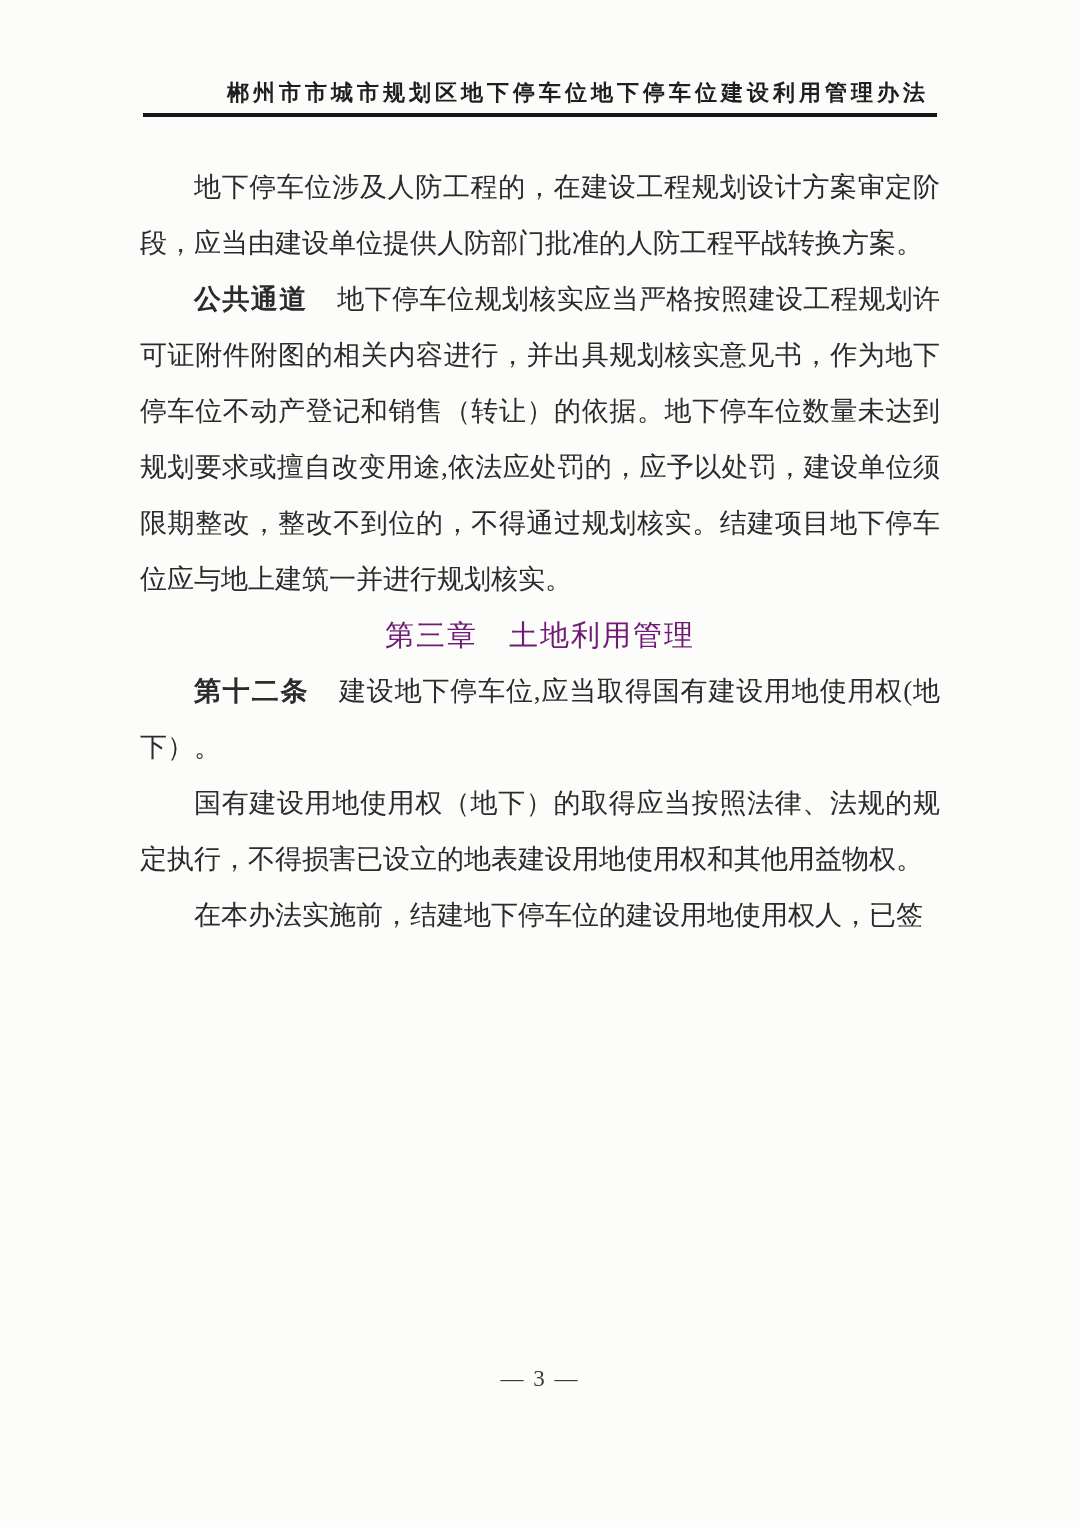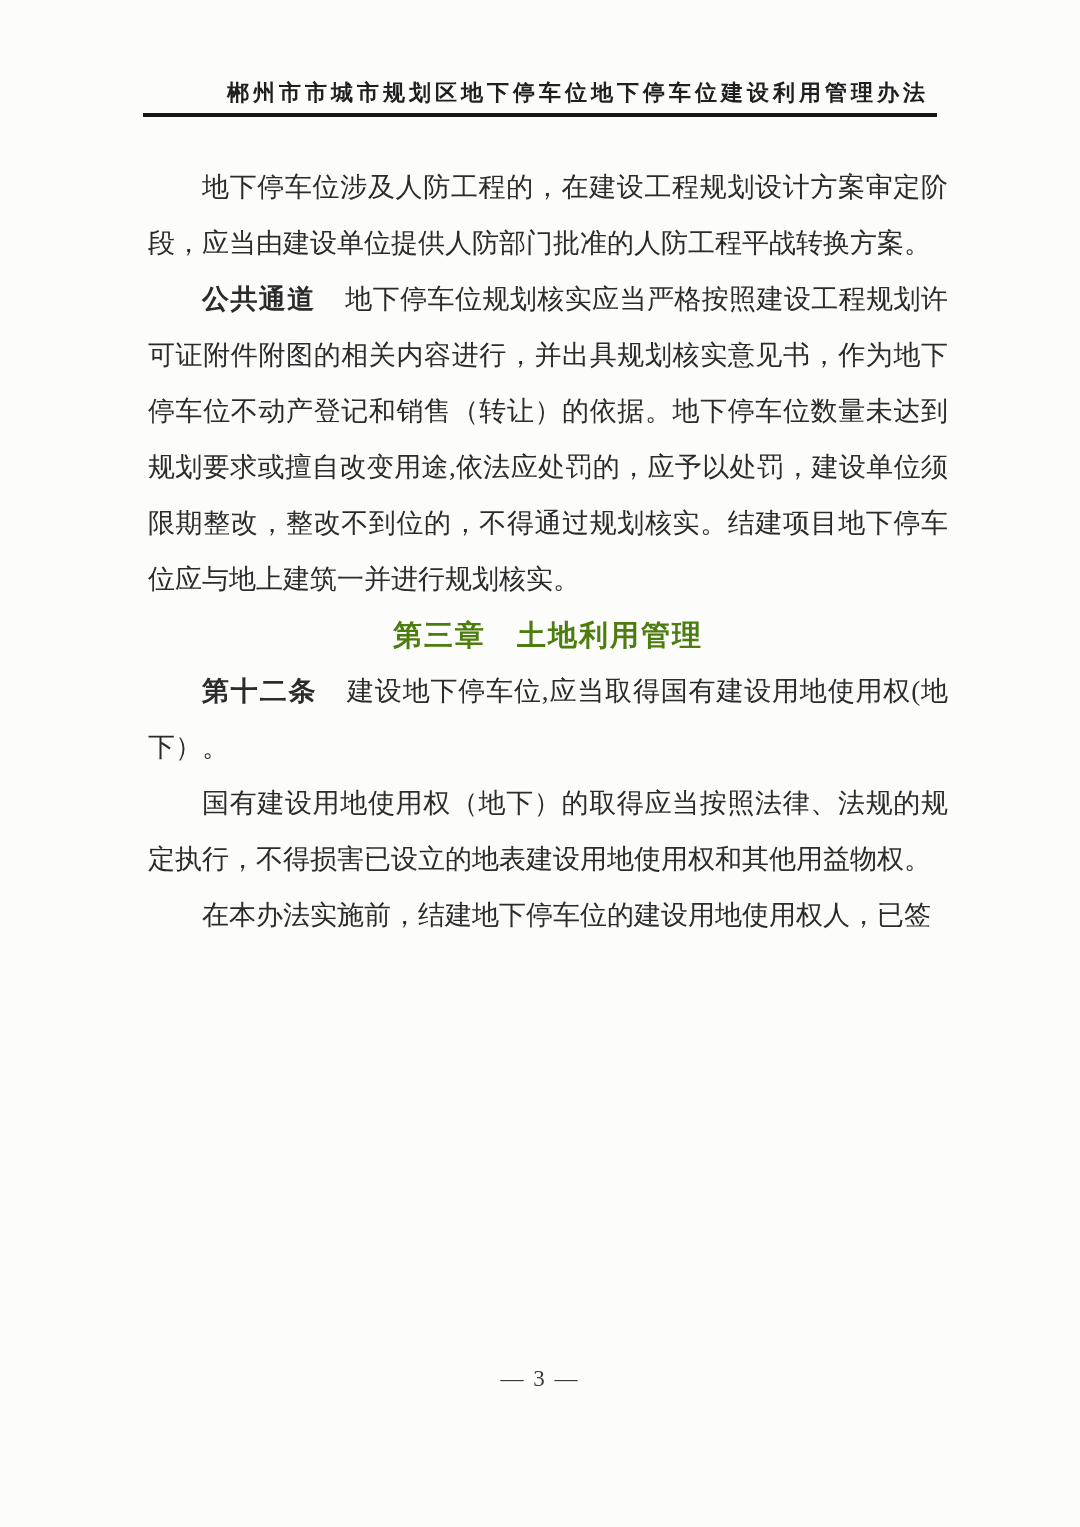--- a/index.html
+++ b/index.html
@@ -39,47 +39,47 @@
     top: 113px;
     left: 143px;
     width: 794px;
     height: 4px;
     background: #161616;
   }
   
   .doc-body {
     position: absolute;
     top: 159px;
-    left: 148px;
+    left: 140px;
     width: 800px;
     font-size: 27px;
     line-height: 56px;
     text-align: justify;
     color: #2b2b2b;
   }
   .doc-body p {
     margin: 0;
     text-indent: 2em;
   }
   .lead {
     font-weight: bold;
     font-family: "Liberation Sans", "DejaVu Sans", sans-serif;
     margin-right: 1.1em;
     letter-spacing: 1px;
   }
   .chapter {
     margin: 0;
     font-size: 29px;
     line-height: 56px;
-    font-weight: bold;
+    font-weight: normal;
     font-family: "Liberation Sans", "DejaVu Sans", sans-serif;
     text-align: center;
     text-indent: 0;
     letter-spacing: 2px;
-    color: #4d7c0f;
+    color: #701a75;
   }
   
   .doc-footer {
     position: absolute;
     top: 1366px;
     left: 0;
     width: 100%;
     text-align: center;
     font-size: 23px;
     color: #3a3a3a;

